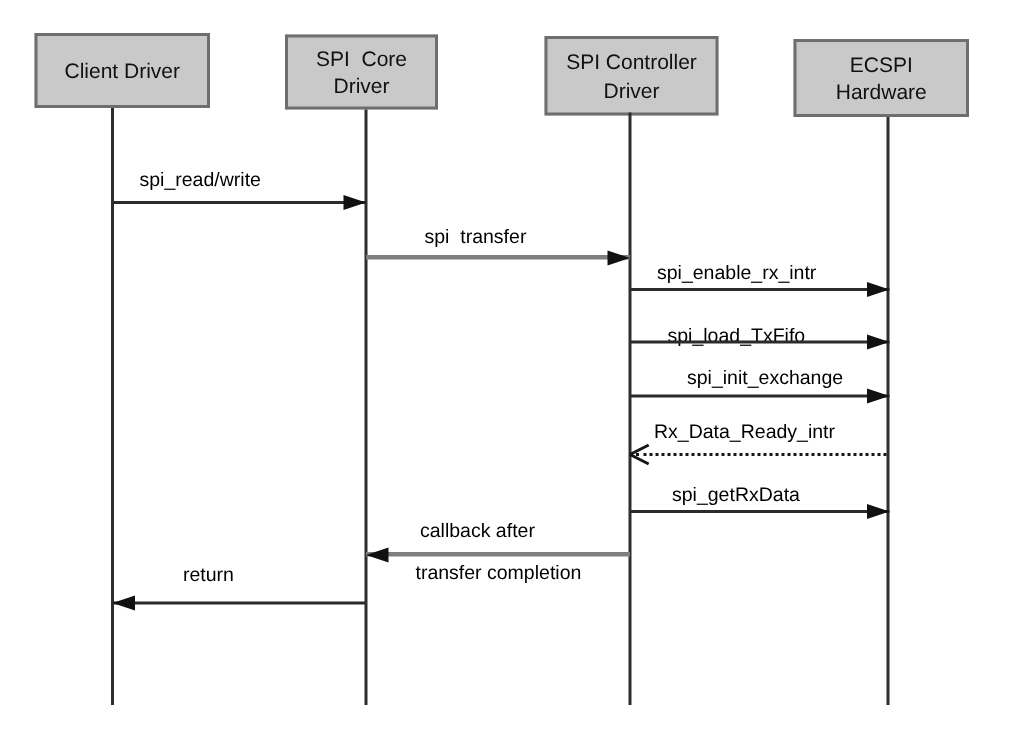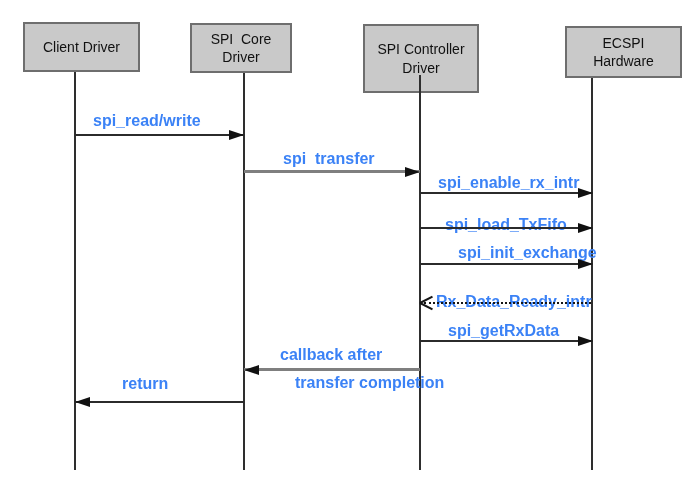--- a/index.html
+++ b/index.html
@@ -11,44 +11,44 @@
   .actor{
     position:absolute;background:#c9c9c9;border:2px solid #6e6e6e;box-sizing:border-box;
     display:flex;flex-direction:column;align-items:center;justify-content:center;
     font-size:14px;line-height:1.3;text-align:center;color:#111111;
   }
   .actor span{white-space:pre;}
   .lifeline{position:absolute;width:2px;background:#2e2e2e;}
   .mline{position:absolute;height:0;border-top:2px solid #2b2b2b;}
   .mline.gray{border-top:3px solid #7f7f7f;}
   .mline.dotted{border-top:2px dotted #161616;}
-  .mlabel{position:absolute;font-size:16px;white-space:pre;color:#3b82f6;font-weight:bold;}
+  .mlabel{position:absolute;font-size:13px;white-space:pre;color:#000000;}
   .head-right{position:absolute;width:0;height:0;
     border-top:5px solid transparent;border-bottom:5px solid transparent;border-left:15px solid #111111;}
   .head-left{position:absolute;width:0;height:0;
     border-top:5px solid transparent;border-bottom:5px solid transparent;border-right:15px solid #111111;}
   .open-head-seg{position:absolute;width:14px;height:0;border-top:2px solid #161616;transform-origin:left center;}
 </style>
 </head>
 <body>
 
 <div id="stage">
 
   <div class="actor" style="left:23px;top:22px;width:117px;height:50px;text-align:right;">
     <span>Client Driver</span>
   </div>
   <div class="actor" style="left:190px;top:23px;width:102px;height:50px;">
     <span>SPI  Core</span>
     <span>Driver</span>
   </div>
-  <div class="actor" style="left:363px;top:24px;width:116px;height:69px;">
+  <div class="actor" style="left:363px;top:24px;width:116px;height:53px;">
     <span>SPI Controller</span>
     <span>Driver</span>
   </div>
-  <div class="actor" style="left:565px;top:26px;width:117px;height:52px;">
+  <div class="actor" style="left:529px;top:26px;width:117px;height:52px;">
     <span>ECSPI</span>
     <span>Hardware</span>
   </div>
 
   <div class="lifeline" style="left:74px;top:72px;height:398px;"></div>
   <div class="lifeline" style="left:243px;top:73px;height:397px;"></div>
   <div class="lifeline" style="left:419px;top:75px;height:395px;"></div>
   <div class="lifeline" style="left:591px;top:78px;height:392px;"></div>
 
   <div>
@@ -75,37 +75,37 @@
     <div class="head-right" style="left:578px;top:223px;"></div>
   </div>
 
   <div>
     <span class="mlabel" style="left:458px;top:244px;">spi_init_exchange</span>
     <div class="mline" style="left:420px;top:263px;width:173px;"></div>
     <div class="head-right" style="left:578px;top:259px;"></div>
   </div>
 
   <div>
-    <span class="mlabel" style="left:436px;top:280px;margin-top:13px;">Rx_Data_Ready_intr</span>
+    <span class="mlabel" style="left:436px;top:280px;">Rx_Data_Ready_intr</span>
     <div class="mline dotted" style="left:424px;top:302px;width:167px;"></div>
     <div class="open-head-seg" style="left:420px;top:302px;transform:rotate(-27deg);"></div>
     <div class="open-head-seg" style="left:420px;top:302px;transform:rotate(27deg);"></div>
   </div>
 
   <div>
     <span class="mlabel" style="left:448px;top:322px;">spi_getRxData</span>
     <div class="mline" style="left:420px;top:340px;width:173px;"></div>
     <div class="head-right" style="left:578px;top:336px;"></div>
   </div>
 
   <div>
     <span class="mlabel" style="left:280px;top:346px;">callback after</span>
     <div class="mline gray" style="left:244px;top:368px;width:176px;"></div>
     <div class="head-left" style="left:244px;top:365px;"></div>
-    <span class="mlabel" style="left:295px;top:374px;">transfer completion</span>
+    <span class="mlabel" style="left:277px;top:374px;">transfer completion</span>
   </div>
 
   <div>
     <span class="mlabel" style="left:122px;top:375px;text-align:right;">return</span>
     <div class="mline" style="left:75px;top:401px;width:169px;"></div>
     <div class="head-left" style="left:75px;top:397px;"></div>
   </div>
 
 </div>
 

